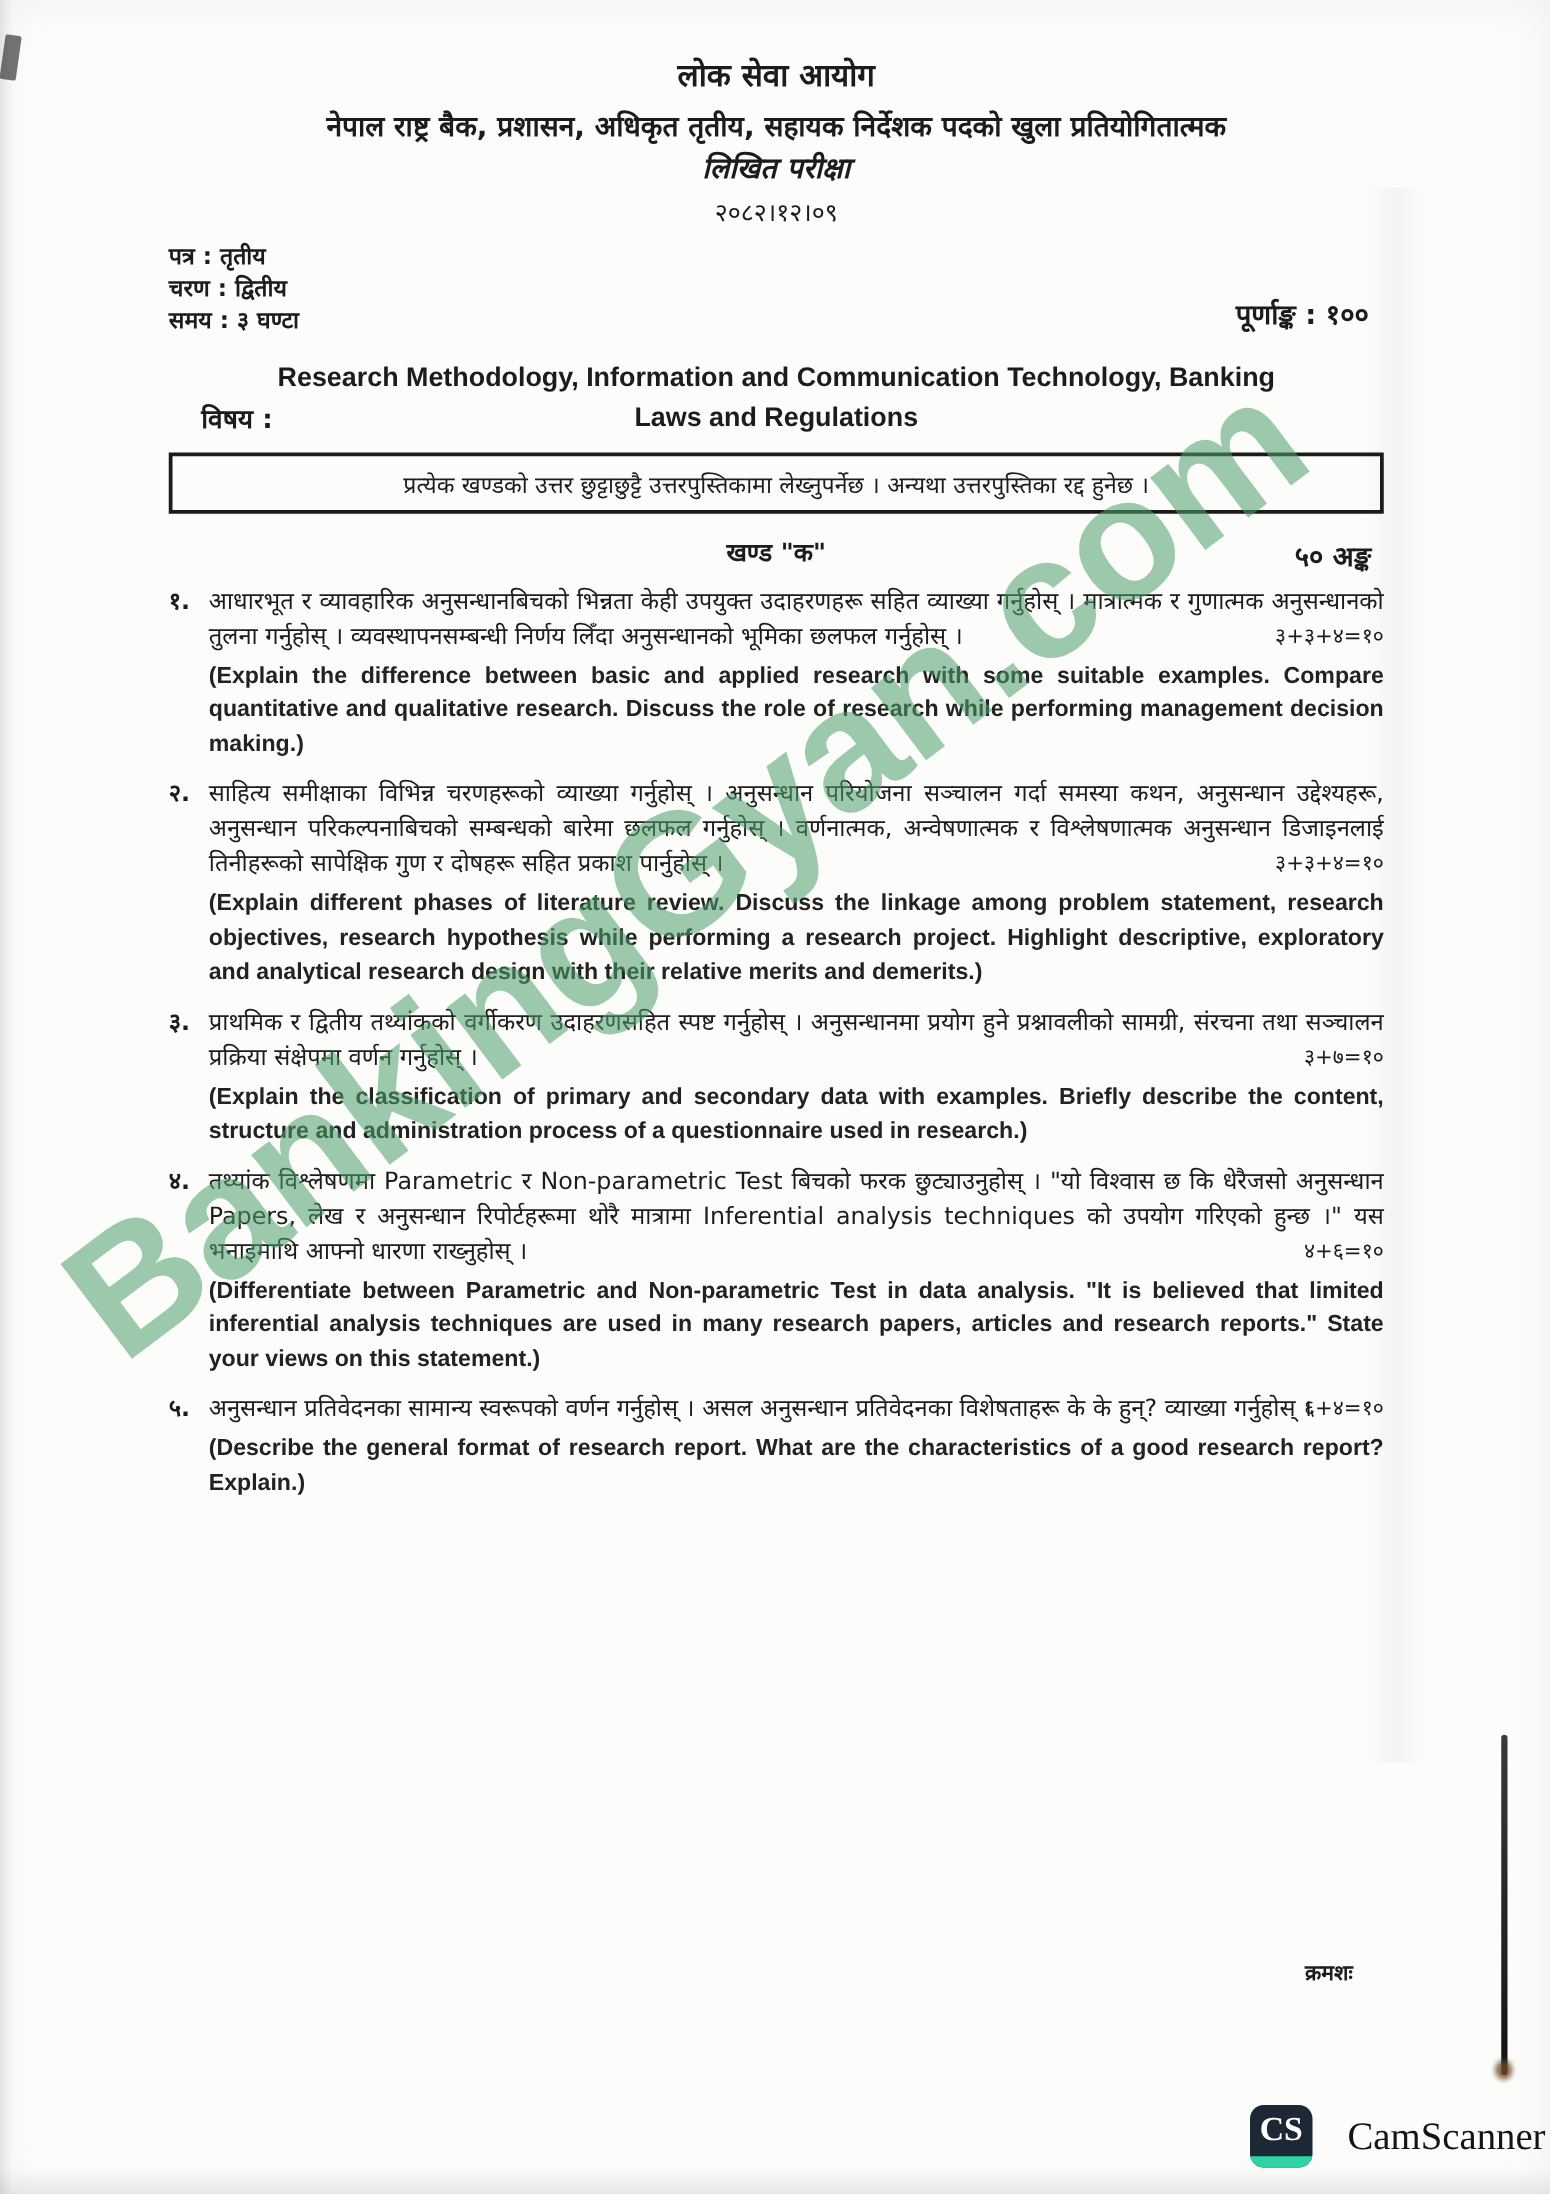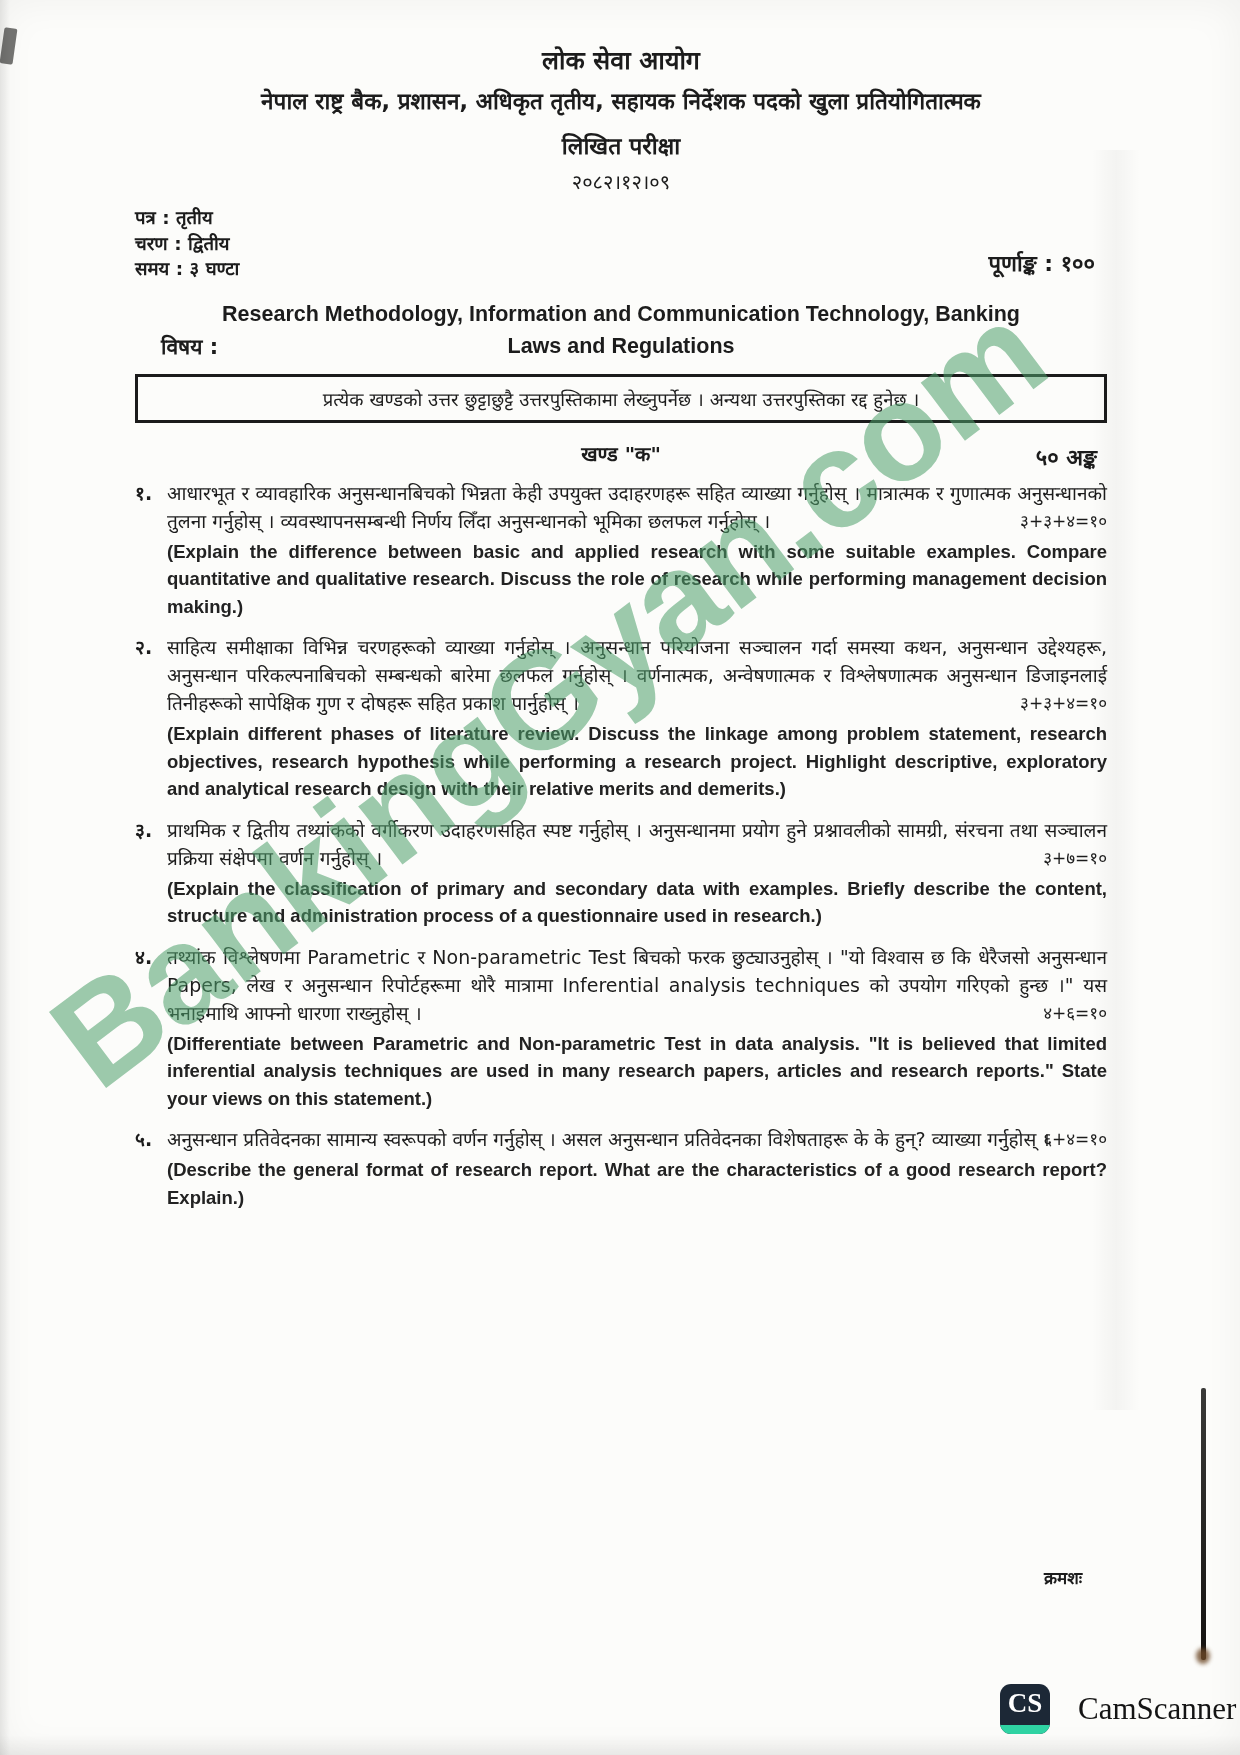--- a/index.html
+++ b/index.html
@@ -17,21 +17,21 @@
   .content {
     position: absolute;
     left: 135px;
     top: 42px;
     width: 972px;
   }
   
   .header { text-align: center; }
   .org       { font-size: 25px; font-weight: 700; }
   .title-line{ font-size: 22.5px; font-weight: 700; margin-top: 9px; }
-  .exam-type { font-size: 23px; font-weight: 700; margin-top: 13px; }
+  .exam-type { font-size: 23px; font-weight: 700; margin-top: 1px; font-style: italic; }
   .exam-date { font-size: 20px; margin-top: 7px; }
   
   .meta { position: relative; margin-top: 10px; }
   .meta-line { font-size: 18.5px; font-weight: 700; line-height: 25.5px; }
   .full-marks { position: absolute; right: 12px; top: 42px; font-size: 22px; font-weight: 700; }
   
   .subject { position: relative; margin-top: 16px; text-align: center;
              font-family: "Liberation Sans", sans-serif; font-weight: 700;
              font-size: 21.5px; line-height: 32px; }
   .subject-label { position: absolute; left: 26px; top: 1px;

